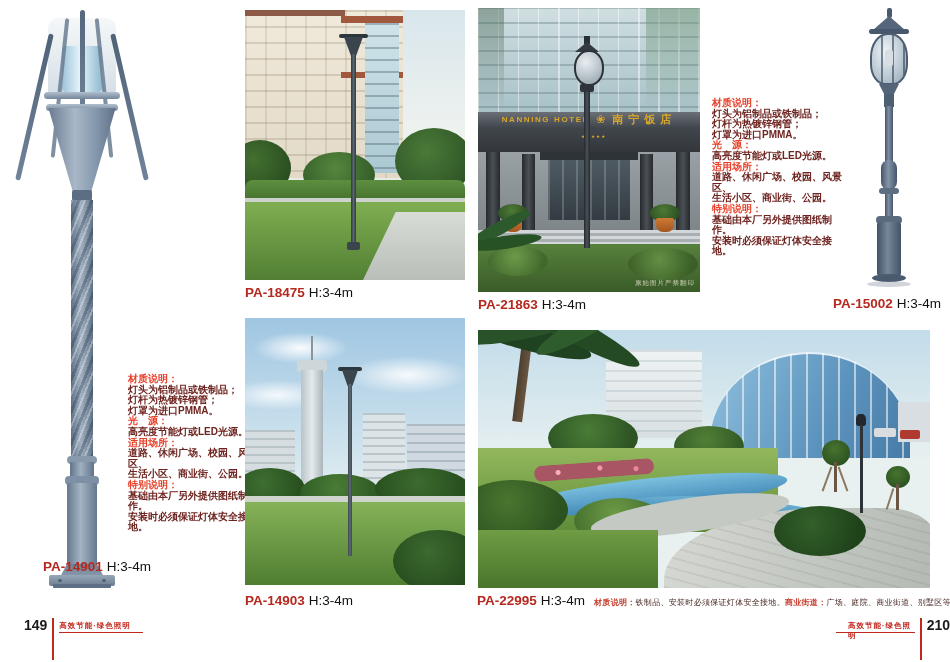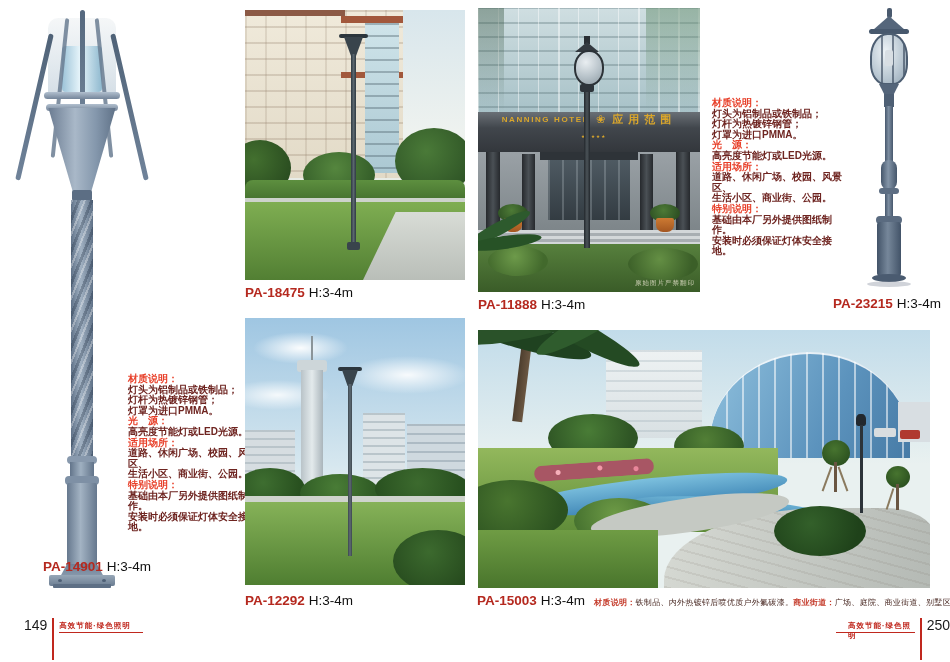--- a/index.html
+++ b/index.html
@@ -15,21 +15,21 @@
   .nlabel{color:#c43a2a;font-weight:bold;}
   .ntext{color:#4a2a24;}
 
   
   .spec{position:absolute;width:132px;font-size:10px;line-height:10.6px;font-weight:bold;}
   .spec-h{color:#e8402a;}
   .spec-l{color:#6e2420;}
 
   
   .footer{position:absolute;top:618px;display:flex;align-items:flex-start;}
-  .pageno{font-size:14px;font-weight:normal;color:#1a1a1a;line-height:14px;}
+  .pageno{font-size:14px;font-weight:bold;color:#1a1a1a;line-height:14px;}
   .vline{width:2px;height:42px;background:#c0281e;margin:0 5px;}
   .slogan{font-size:7.5px;font-weight:bold;color:#c0281e;letter-spacing:1px;
           border-bottom:1px solid #c0281e;padding:3px 12px 2px 0;height:9px;}
 
   
   .photo{position:absolute;overflow:hidden;background:#dfe7ea;}
   .blob{border-radius:50%;}
 
   
   .signrow{position:absolute;left:0;top:104px;width:222px;display:flex;justify-content:center;
@@ -129,32 +129,32 @@
     <div class="blob ab" style="left:55px;top:156px;width:80px;height:38px;background:radial-gradient(circle at 45% 35%,#497c36,#305c25 75%);"></div>
     <div class="blob ab" style="left:130px;top:150px;width:95px;height:42px;background:radial-gradient(circle at 45% 35%,#3c6a2e,#28501f 75%);"></div>
     <div class="ab" style="left:0;top:178px;width:220px;height:7px;background:#cfd4cd;"></div>
     <div class="ab" style="left:0;top:184px;width:220px;height:83px;background:linear-gradient(#86b258,#4f7e31);"></div>
     <div class="blob ab" style="left:148px;top:212px;width:90px;height:62px;background:radial-gradient(circle at 40% 35%,#3c6a2e,#24471c 75%);"></div>
     <div class="ab" style="left:93px;top:49px;width:24px;height:4px;background:#2c363d;border-radius:2px;"></div>
     <div class="ab" style="left:95px;top:52px;width:20px;height:16px;background:#39444c;clip-path:polygon(10% 0,90% 0,62% 100%,38% 100%);"></div>
     <div class="ab" style="left:103px;top:66px;width:4px;height:172px;background:linear-gradient(90deg,#3c474f,#5f6b74 50%,#3c474f);"></div>
   </div>
   <div class="plabel" style="left:245px;top:593px;">
-    <span class="pcode">PA-12292</span><span class="pheight">H:3-4m</span>
+    <span class="pcode">PA-14903</span><span class="pheight">H:3-4m</span>
   </div>
 
   <div class="photo" style="left:478px;top:8px;width:222px;height:284px;">
     <div class="ab" style="left:0;top:0;width:222px;height:104px;background:repeating-linear-gradient(90deg,rgba(255,255,255,.45) 0 1.5px,transparent 1.5px 20px),repeating-linear-gradient(180deg,rgba(90,115,120,.35) 0 1.5px,transparent 1.5px 14px),linear-gradient(180deg,#cfdee1,#a8c2c8);"></div>
     <div class="ab" style="left:168px;top:0;width:54px;height:104px;background:linear-gradient(180deg,rgba(105,145,115,.55),rgba(105,145,115,0));"></div>
     <div class="ab" style="left:0;top:0;width:26px;height:104px;background:linear-gradient(180deg,rgba(60,90,70,.45),rgba(60,90,70,0));"></div>
     <div class="ab" style="left:0;top:104px;width:222px;height:40px;background:linear-gradient(180deg,#6a7076,#41464c 40%,#33373c);"></div>
     <div class="signrow">
       <span class="sign-en">NANNING HOTEL</span>
       <span class="emblem">❀</span>
-      <span class="sign-cn">应用范围</span>
+      <span class="sign-cn">南宁饭店</span>
     </div>
     <div class="stars">★★★★★</div>
     <div class="ab" style="left:0;top:144px;width:222px;height:80px;background:linear-gradient(180deg,#9aa1a6,#7d8589);"></div>
     <div class="ab" style="left:62px;top:144px;width:98px;height:8px;background:#2e3338;"></div>
     <div class="ab" style="left:70px;top:152px;width:82px;height:60px;background:repeating-linear-gradient(90deg,rgba(200,210,215,.25) 0 2px,transparent 2px 14px),linear-gradient(#4e5a62,#333c42);"></div>
     <div class="ab" style="left:8px;top:144px;width:14px;height:80px;background:linear-gradient(90deg,#26292d,#4a5055 50%,#26292d);"></div>
     <div class="ab" style="left:44px;top:146px;width:13px;height:78px;background:linear-gradient(90deg,#26292d,#4a5055 50%,#26292d);"></div>
     <div class="ab" style="left:162px;top:146px;width:13px;height:78px;background:linear-gradient(90deg,#26292d,#4a5055 50%,#26292d);"></div>
     <div class="ab" style="left:198px;top:144px;width:14px;height:80px;background:linear-gradient(90deg,#26292d,#4a5055 50%,#26292d);"></div>
     <div class="ab" style="left:0;top:222px;width:222px;height:14px;background:repeating-linear-gradient(180deg,#d3d7d9 0 3px,#a8aeb2 3px 6px);"></div>
@@ -169,21 +169,21 @@
     <div class="ab" style="left:-12px;top:228px;width:76px;height:13px;background:#275226;border-radius:50%;transform:rotate(-8deg);"></div>
 
     <div class="ab" style="left:106px;top:28px;width:6px;height:8px;background:#2a2f34;"></div>
     <div class="ab" style="left:97px;top:34px;width:24px;height:10px;background:#33393f;clip-path:polygon(50% 0,100% 100%,0 100%);"></div>
     <div class="ab" style="left:96px;top:42px;width:26px;height:32px;background:radial-gradient(circle at 38% 32%,#e9eef1,#b7c2c9 55%,#8d9aa2);border:2px solid #2c3237;border-radius:48%;"></div>
     <div class="ab" style="left:102px;top:76px;width:14px;height:8px;background:#2e343a;border-radius:2px;"></div>
     <div class="ab" style="left:106px;top:84px;width:6px;height:156px;background:linear-gradient(90deg,#23282d,#4b5358 50%,#23282d);"></div>
     <div class="watermark">原始图片严禁翻印</div>
   </div>
   <div class="plabel" style="left:478px;top:297px;">
-    <span class="pcode">PA-11888</span><span class="pheight">H:3-4m</span>
+    <span class="pcode">PA-21863</span><span class="pheight">H:3-4m</span>
   </div>
 
   <div class="spec" style="left:712px;top:98px;">
     <div class="spec-h">材质说明：</div>
     <div class="spec-l">灯头为铝制品或铁制品；</div>
     <div class="spec-l">灯杆为热镀锌钢管；</div>
     <div class="spec-l">灯罩为进口PMMA。</div>
     <div class="spec-h">光　源：</div>
     <div class="spec-l">高亮度节能灯或LED光源。</div>
     <div class="spec-h">适用场所：</div>
@@ -205,21 +205,21 @@
     <div class="ab" style="left:42px;top:98px;width:8px;height:56px;background:linear-gradient(90deg,#47586d,#7d8ea1 45%,#47586d);"></div>
     <div class="ab" style="left:38px;top:152px;width:16px;height:30px;background:linear-gradient(90deg,#45566b,#8495a8 45%,#45566b);border-radius:8px;"></div>
     <div class="ab" style="left:36px;top:180px;width:20px;height:6px;background:#5d6e83;border-radius:3px;"></div>
     <div class="ab" style="left:42px;top:186px;width:8px;height:24px;background:linear-gradient(90deg,#47586d,#7d8ea1 45%,#47586d);"></div>
     <div class="ab" style="left:33px;top:208px;width:26px;height:8px;background:#5a6b80;border-radius:4px;"></div>
     <div class="ab" style="left:34px;top:214px;width:24px;height:54px;background:linear-gradient(90deg,#425368,#76879a 45%,#425368);border-radius:3px;"></div>
     <div class="ab" style="left:29px;top:266px;width:34px;height:8px;background:#4a5b70;border-radius:50%;"></div>
     <div class="ab" style="left:24px;top:273px;width:44px;height:6px;background:rgba(120,130,145,.35);border-radius:50%;"></div>
   </div>
   <div class="plabel" style="left:833px;top:296px;">
-    <span class="pcode">PA-23215</span><span class="pheight">H:3-4m</span>
+    <span class="pcode">PA-15002</span><span class="pheight">H:3-4m</span>
   </div>
 
   <div class="photo" style="left:478px;top:330px;width:452px;height:258px;">
     <div class="ab" style="inset:0;background:linear-gradient(180deg,#c2dcea,#e9f1f0 52%);"></div>
     <div class="ab" style="left:128px;top:20px;width:96px;height:88px;background:repeating-linear-gradient(180deg,rgba(140,160,170,.25) 0 2px,transparent 2px 10px),linear-gradient(180deg,#eef2f3,#d8e0e3);"></div>
     <div class="ab" style="left:232px;top:22px;width:200px;height:106px;background:repeating-linear-gradient(90deg,rgba(255,255,255,.55) 0 2px,transparent 2px 16px),linear-gradient(115deg,#8fc0dd,#5c93bd 60%,#477ba6);border-radius:50% 50% 0 0/85% 85% 0 0;border-top:2px solid rgba(255,255,255,.85);box-sizing:border-box;"></div>
     <div class="ab" style="left:420px;top:72px;width:32px;height:40px;background:#d8dee2;"></div>
     <div class="ab" style="left:396px;top:98px;width:22px;height:9px;background:#d9dddf;border-radius:2px;"></div>
     <div class="ab" style="left:422px;top:100px;width:20px;height:9px;background:#b03a30;border-radius:2px;"></div>
 
@@ -248,31 +248,31 @@
     <div class="ab" style="left:348px;top:136px;width:2px;height:26px;background:#8a7a5e;transform:rotate(20deg);"></div>
     <div class="ab" style="left:364px;top:136px;width:2px;height:26px;background:#8a7a5e;transform:rotate(-20deg);"></div>
     <div class="blob ab" style="left:408px;top:136px;width:24px;height:22px;background:radial-gradient(circle at 45% 35%,#47742f,#2c5220 75%);"></div>
     <div class="ab" style="left:418px;top:154px;width:3px;height:26px;background:#6a5642;"></div>
     <div class="ab" style="left:411px;top:158px;width:2px;height:22px;background:#8a7a5e;transform:rotate(18deg);"></div>
 
     <div class="ab" style="left:378px;top:84px;width:10px;height:12px;background:#22282e;border-radius:40% 40% 20% 20%;"></div>
     <div class="ab" style="left:382px;top:95px;width:3px;height:88px;background:#2c3339;"></div>
   </div>
   <div class="plabel" style="left:477px;top:593px;">
-    <span class="pcode">PA-15003</span><span class="pheight">H:3-4m</span><span class="pnotes"><span class="nlabel">材质说明：</span><span class="ntext">铁制品、内外热镀锌后喷优质户外氟碳漆。</span><span class="nlabel">商业街道：</span><span class="ntext">广场、庭院、商业街道、别墅区等场所。</span></span>
+    <span class="pcode">PA-22995</span><span class="pheight">H:3-4m</span><span class="pnotes"><span class="nlabel">材质说明：</span><span class="ntext">铁制品、安装时必须保证灯体安全接地。</span><span class="nlabel">商业街道：</span><span class="ntext">广场、庭院、商业街道、别墅区等场所。</span></span>
   </div>
 
   <div class="plabel" style="left:43px;top:559px;">
     <span class="pcode">PA-14901</span><span class="pheight">H:3-4m</span>
   </div>
 
   <div class="footer" style="left:24px;">
     <span class="pageno">149</span>
     <span class="vline"></span>
     <span class="slogan">高效节能·绿色照明</span>
   </div>
   <div class="footer" style="left:836px;">
     <span class="slogan" style="padding:3px 0 2px 12px;">高效节能·绿色照明</span>
     <span class="vline"></span>
-    <span class="pageno">250</span>
+    <span class="pageno">210</span>
   </div>
 
 </div>
 
 </body></html>

